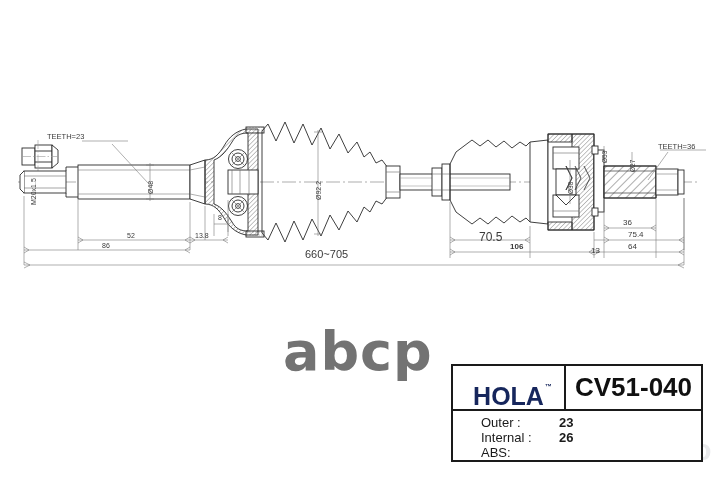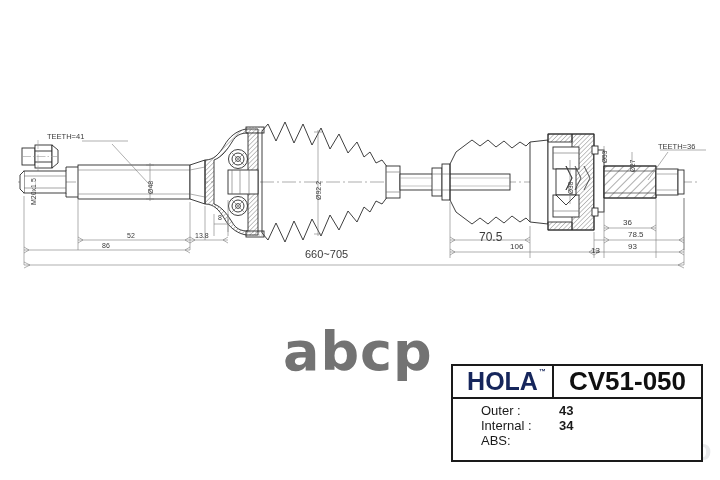--- a/index.html
+++ b/index.html
@@ -34,37 +34,37 @@
   .av-dots i:nth-child(4){width:8px;height:8px;left:12px;top:10px;}
 
   
   .pn-table{
     position:absolute;left:451px;top:364px;width:252px;height:98px;
     border:2px solid #1a1a1a;background:#ffffff;box-sizing:border-box;
     display:flex;flex-direction:column;
   }
   .pn-top{display:flex;height:46px;border-bottom:2px solid #1a1a1a;}
   .pn-brand{
-    width:101px;border-right:2px solid #1a1a1a;
-    display:flex;align-items:center;justify-content:center;
+    width:113px;border-right:2px solid #1a1a1a;
+    display:flex;align-items:flex-end;justify-content:center;
     box-sizing:border-box;
   }
   .brand-text{
     font-family:"Liberation Sans", sans-serif;
     font-size:25px;font-weight:700;color:#16265c;letter-spacing:0px;
     position:relative;line-height:1;
   }
   .brand-tm{
     font-size:7px;font-weight:700;position:absolute;top:-1px;right:-8px;color:#16265c;
   }
   .pn-code{
     flex:1;display:flex;align-items:center;justify-content:center;
     font-size:26px;font-weight:700;color:#101010;letter-spacing:0px;
   }
-  .pn-specs{flex:1;padding:4px 0 12px 28px;box-sizing:border-box;}
+  .pn-specs{flex:1;padding:4px 0 0 28px;box-sizing:border-box;}
   .spec-row{display:flex;font-size:13px;color:#1a1a1a;line-height:15px;}
   .spec-label{width:78px;}
   .spec-value{font-weight:700;}
 
   
   .dim{
     position:absolute;font-family:"Liberation Sans", sans-serif;
     color:#3a3a3a;white-space:nowrap;line-height:1;
   }
   .dim.v{transform-origin:0 0;}
@@ -311,21 +311,21 @@
         <path d="M604 237 L609 240 L604 243"></path>
         <path d="M684 237 L679 240 L684 243"></path>
 
         <path d="M594 252 L684 252"></path>
         <path d="M594 249 L599 252 L594 255"></path>
         <path d="M684 249 L679 252 L684 255"></path>
       </g>
     </g>
   </svg>
 
-  <div class="dim" style="left:47px;top:133px;font-size:7.5px;">TEETH=41</div>
+  <div class="dim" style="left:47px;top:133px;font-size:7.5px;">TEETH=23</div>
 
   <div class="dim" style="left:658px;top:143px;font-size:7.5px;">TEETH=36</div>
 
   <div class="dim v" style="left:30px;top:205px;font-size:7px;transform:rotate(-90deg);">M20x1.5</div>
 
   <div class="dim v" style="left:147px;top:194px;font-size:7px;transform:rotate(-90deg);">Ø48</div>
 
   <div class="dim v" style="left:315px;top:200px;font-size:7px;transform:rotate(-90deg);">Ø92.2</div>
 
   <div class="dim v" style="left:602px;top:163px;font-size:6.5px;transform:rotate(-90deg);">Ø53</div>
@@ -339,57 +339,57 @@
   <div class="dim" style="left:102px;top:242px;font-size:7px;">86</div>
 
   <div class="dim" style="left:218px;top:214px;font-size:7px;">8</div>
 
   <div class="dim" style="left:195px;top:232px;font-size:7px;">13.8</div>
 
   <div class="dim" style="left:305px;top:249px;font-size:11px;">660~705</div>
 
   <div class="dim" style="left:479px;top:231px;font-size:12px;">70.5</div>
 
-  <div class="dim" style="left:510px;top:243px;font-size:8px;">106</div>
+  <div class="dim" style="left:510px;top:243px;font-size:8px;font-weight:bold;">106</div>
 
   <div class="dim" style="left:623px;top:219px;font-size:8px;">36</div>
 
   <div class="dim" style="left:591px;top:231px;font-size:8px;margin-top:16px;">13</div>
 
-  <div class="dim" style="left:628px;top:231px;font-size:8px;">78.5</div>
-
-  <div class="dim" style="left:628px;top:243px;font-size:8px;">93</div>
+  <div class="dim" style="left:628px;top:231px;font-size:8px;">75.4</div>
+
+  <div class="dim" style="left:628px;top:243px;font-size:8px;">64</div>
 
   <div class="wm-abcp">abcp</div>
 
   <div class="wm-avito">
     <span class="av-dots">
       <i></i>
         <i></i>
         <i></i>
         <i></i>
     </span>
     <span class="av-txt">Avito</span>
   </div>
 
   <div class="pn-table">
     <div class="pn-top">
       <div class="pn-brand">
         <span class="brand-text">HOLA<span class="brand-tm">™</span></span>
       </div>
-      <div class="pn-code">CV51-050</div>
+      <div class="pn-code">CV51-040</div>
     </div>
     <div class="pn-specs">
       <div class="spec-row">
         <span class="spec-label">Outer :</span>
-        <span class="spec-value">43</span>
+        <span class="spec-value">23</span>
       </div>
       <div class="spec-row">
         <span class="spec-label">Internal :</span>
-        <span class="spec-value">34</span>
+        <span class="spec-value">26</span>
       </div>
       <div class="spec-row">
         <span class="spec-label">ABS:</span>
         <span class="spec-value"></span>
       </div>
     </div>
   </div>
 
 </div>
 

